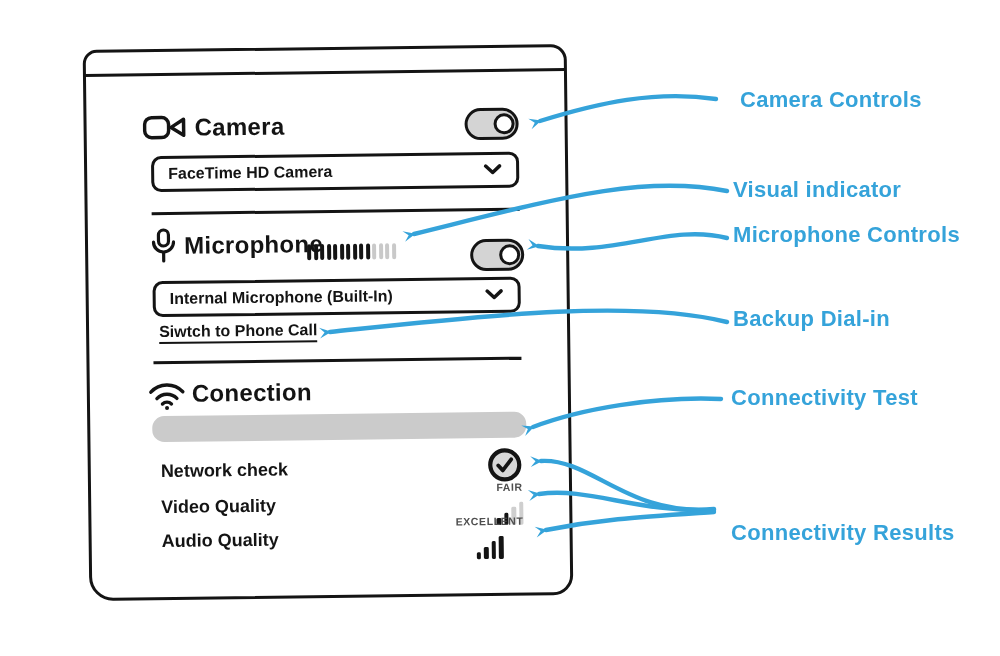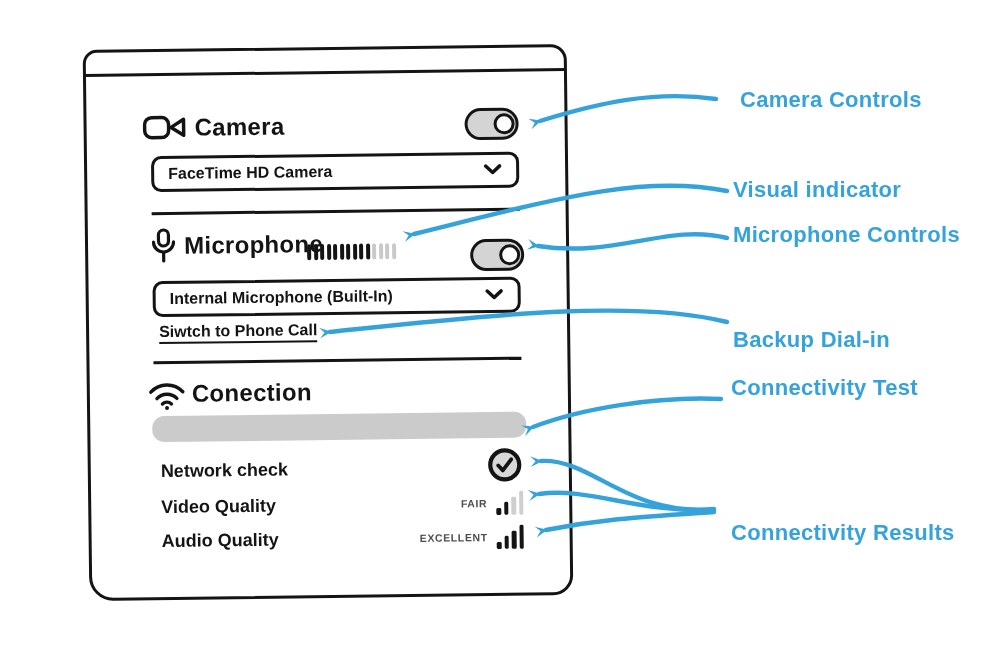--- a/index.html
+++ b/index.html
@@ -33,21 +33,21 @@
 
   .levelbars { position:absolute; display:flex; gap:2.5px; align-items:center; height:16px; }
   .levelbars i { display:block; width:4px; height:16px; background:#c9c9c9; border-radius:2px; }
   .levelbars i.on { background:#141414; }
 
   .progressbar { position:absolute; width:374px; height:26px; background:#cbcbcb; border-radius:12px; }
 
   .connrow { position:absolute; width:362px; height:34px; display:flex;
              align-items:center; justify-content:space-between; }
   .connrow .rlabel { font-size:18px; font-weight:bold; color:#141414; }
-  .result { display:flex; align-items:center; gap:9px; }
+  .result { display:flex; align-items:center; gap:9px;flex-direction:column; }
   .result .rtext { font-size:10.5px; font-weight:bold; color:#4f4f4f; letter-spacing:0.6px; }
   .sigbars { display:flex; align-items:flex-end; gap:3px; }
   .sigbars i { display:block; width:4.5px; background:#cfcfcf; border-radius:1.5px; }
   .sigbars i.on { background:#141414; }
 
   
   .ann { position:absolute; font-size:22px; font-weight:bold; color:#35a3da; letter-spacing:0.3px;
          white-space:nowrap; z-index:4; }
   #arrows { position:absolute; left:0; top:0; z-index:3; pointer-events:none; }
 </style>
@@ -182,17 +182,17 @@
       <path d="M721,399 C655,396 580,409 533,427" marker-end="url(#ah)"></path>
       <path d="M714,509 C628,517 592,458 541,461" marker-end="url(#ah)"></path>
       <path d="M714,510 C636,513 590,487 539,494" marker-end="url(#ah)"></path>
       <path d="M714,512 C640,517 602,519 546,530" marker-end="url(#ah)"></path>
     </g>
   </svg>
 
   <div class="ann" style="left:740px; top:87px;">Camera Controls</div>
   <div class="ann" style="left:733px; top:177px;">Visual indicator</div>
   <div class="ann" style="left:733px; top:222px;text-align:right;">Microphone Controls</div>
-  <div class="ann" style="left:733px; top:327px;">Backup Dial-in</div>
-  <div class="ann" style="left:731px; top:375px;">Connectivity Test</div>
+  <div class="ann" style="left:733px; top:306px;">Backup Dial-in</div>
+  <div class="ann" style="left:731px; top:385px;">Connectivity Test</div>
   <div class="ann" style="left:731px; top:492px;margin-top:28px;">Connectivity Results</div>
 
 </div>
 
 </body></html>

